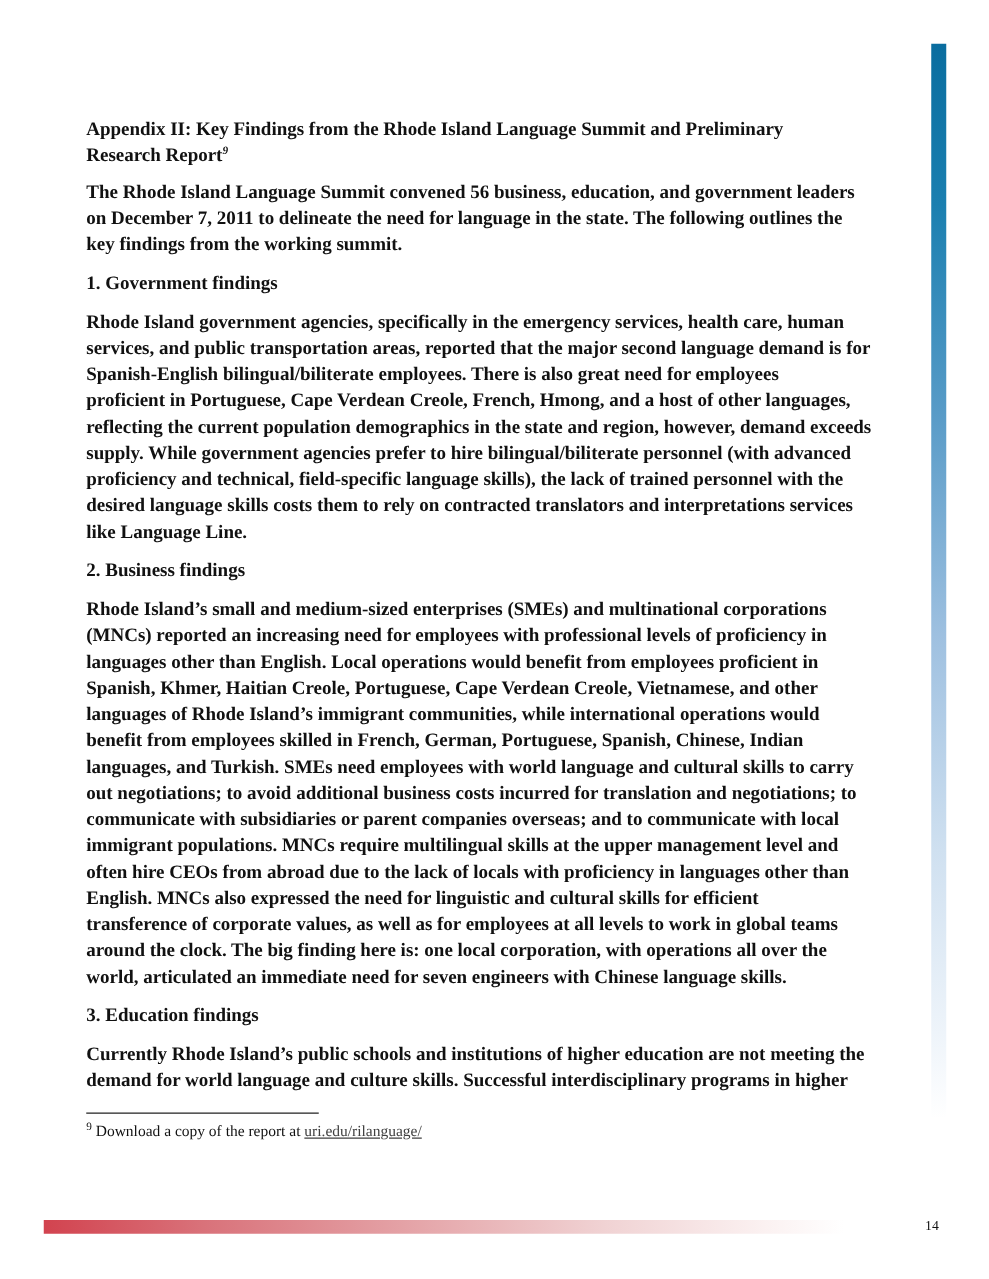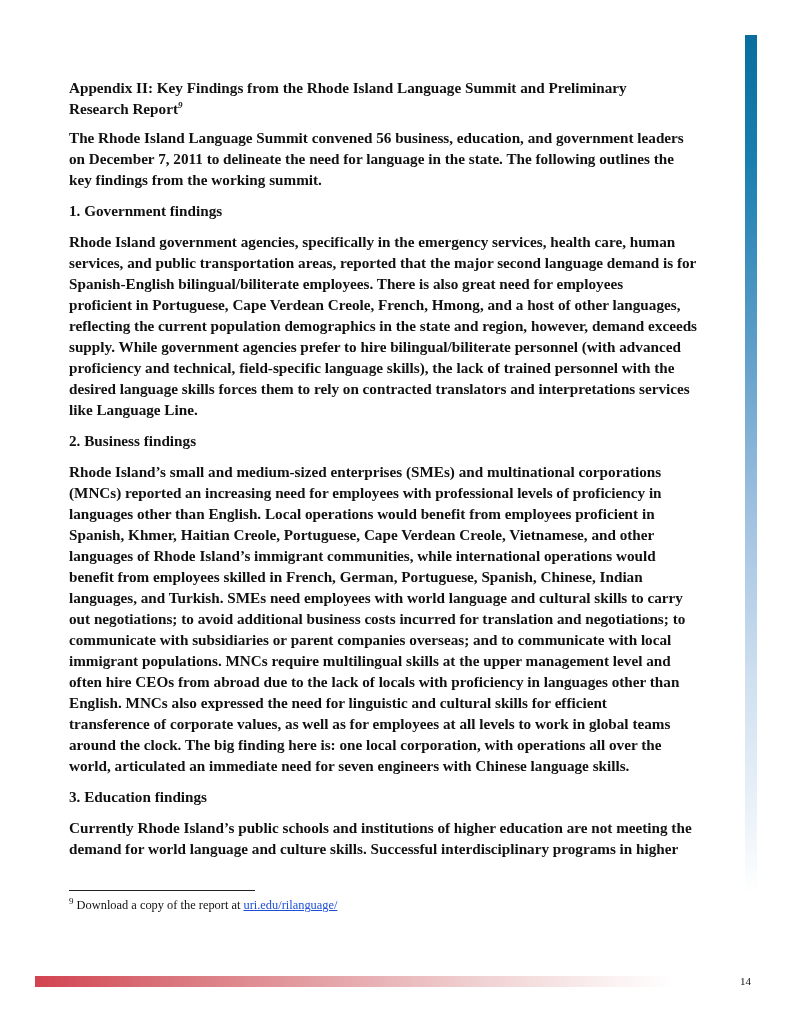--- a/index.html
+++ b/index.html
@@ -34,21 +34,21 @@
     .page-number {
       position: absolute;
       left: 740px;
       top: 972px;
       font-size: 11px;
       line-height: 18px;
     }
     .content {
       position: absolute;
       left: 69px;
-      top: 77px;
+      top: 93px;
       width: 600px;
       font-size: 15.2px;
       line-height: 21px;
     }
     h1.appendix-title {
       font-size: 15.2px;
       font-weight: bold;
       margin: 0 0 8px 0;
       line-height: 21px;
     }
@@ -80,21 +80,21 @@
       background: #222222;
     }
     .footnote {
       position: absolute;
       left: 69px;
       top: 897px;
       font-size: 12.4px;
       line-height: 16px;
     }
     .footnote a {
-      color: #1d4ed8;
+      color: #404040;
       text-decoration: underline;
     }
   </style>
 </head>
 <body>
 
 <div class="side-bar"></div>
 <div class="bottom-bar"></div>
 <div class="page-number">14</div>
 
@@ -112,21 +112,21 @@
 
   <h2 class="section-heading">1.  Government findings</h2>
   <p>
     <span class="line">Rhode Island government agencies, specifically in the emergency services, health care, human</span>
     <span class="line">services, and public transportation areas, reported that the major second language demand is for</span>
     <span class="line">Spanish-English bilingual/biliterate employees.  There is also great need for employees</span>
     <span class="line">proficient in Portuguese, Cape Verdean Creole, French, Hmong, and a host of other languages,</span>
     <span class="line">reflecting the current population demographics in the state and region, however, demand exceeds</span>
     <span class="line">supply.  While government agencies prefer to hire bilingual/biliterate personnel (with advanced</span>
     <span class="line">proficiency and technical, field-specific language skills), the lack of trained personnel with the</span>
-    <span class="line">desired language skills forces them to rely on contracted translators and interpretations services</span>
+    <span class="line">desired language skills costs them to rely on contracted translators and interpretations services</span>
     <span class="line">like Language Line.</span>
   </p>
 
   <h2 class="section-heading">2.  Business findings</h2>
   <p>
     <span class="line">Rhode Island’s small and medium-sized enterprises (SMEs) and multinational corporations</span>
     <span class="line">(MNCs) reported an increasing need for employees with professional levels of proficiency in</span>
     <span class="line">languages other than English.  Local operations would benefit from employees proficient in</span>
     <span class="line">Spanish, Khmer, Haitian Creole, Portuguese, Cape Verdean Creole, Vietnamese, and other</span>
     <span class="line">languages of Rhode Island’s immigrant communities, while international operations would</span>

